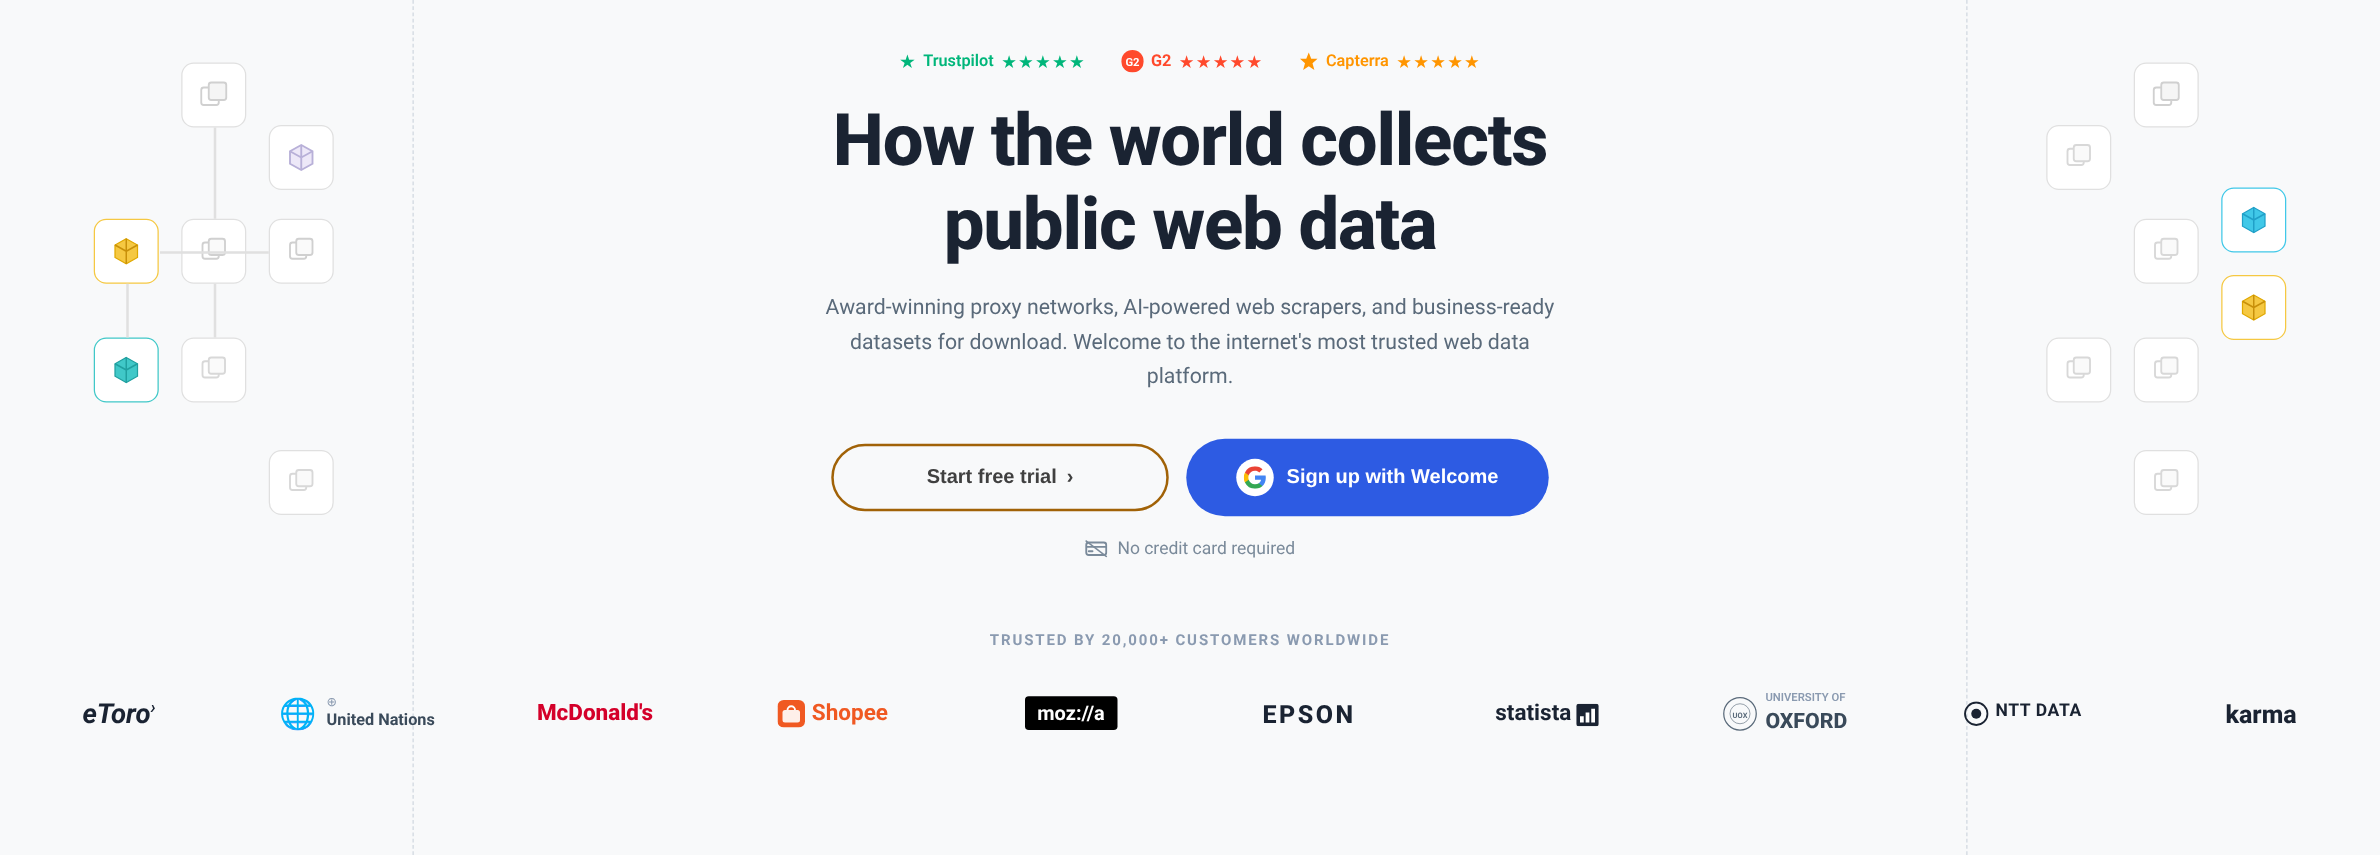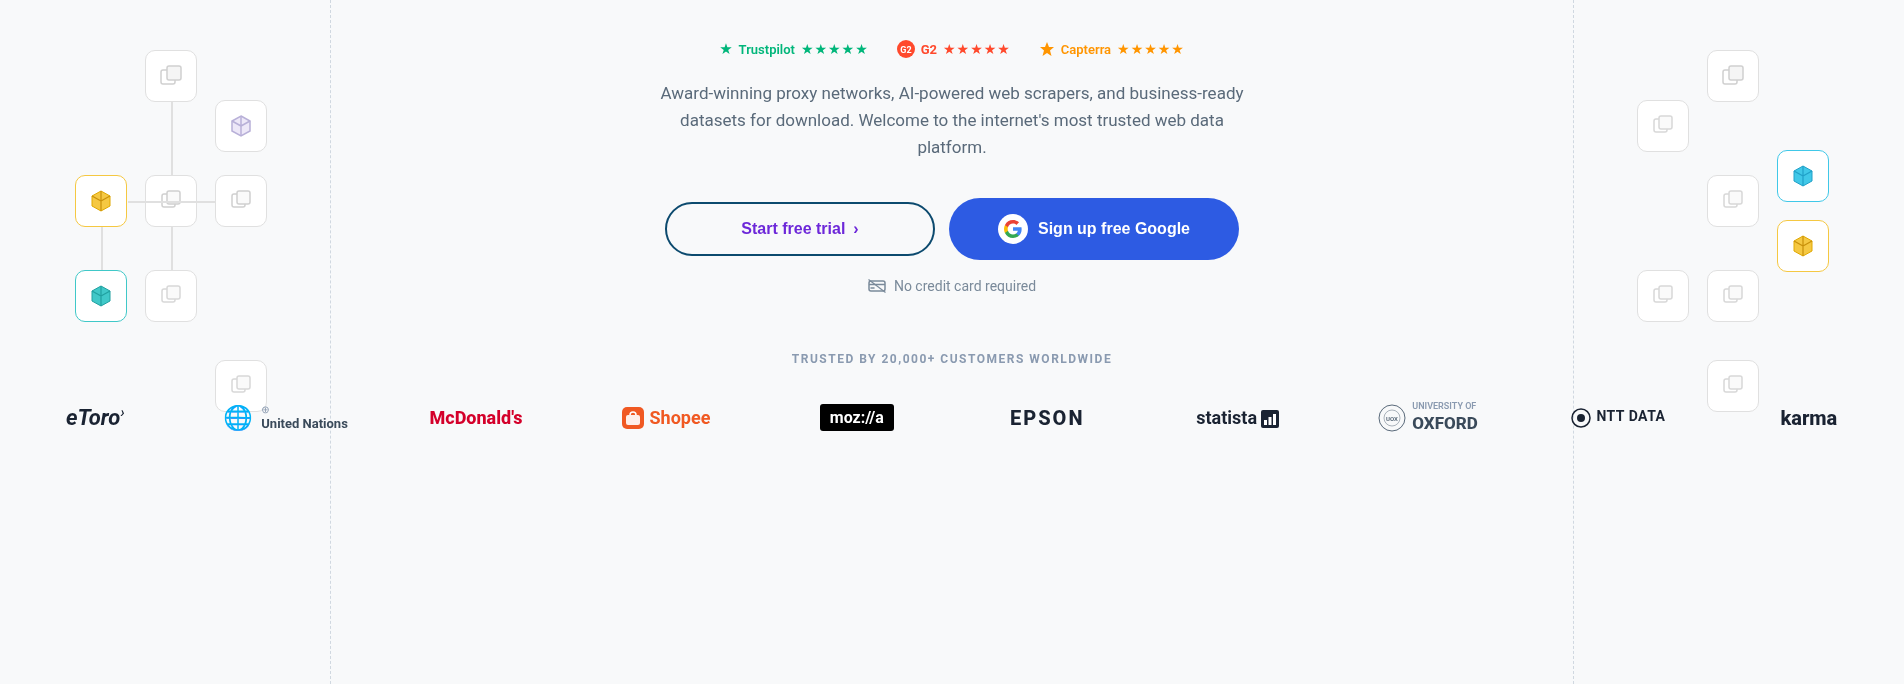--- a/index.html
+++ b/index.html
@@ -111,24 +111,24 @@
       gap: 14px;
       align-items: center;
       margin-bottom: 18px;
     }
 
     .btn-trial {
       display: flex;
       align-items: center;
       gap: 8px;
       padding: 16px 36px;
-      border: 2px solid #0c4a6e;
+      border: 2px solid #a16207;
       border-radius: 50px;
       background: transparent;
-      color: #6d28d9;
+      color: #404040;
       font-size: 16px;
       font-weight: 600;
       cursor: pointer;
       white-space: nowrap;
       min-width: 270px;
       justify-content: center;
     }
 
     .btn-google {
       display: flex;
@@ -374,38 +374,42 @@
       </div>
       <div class="badge badge-capterra">
         <svg width="16" height="16" viewBox="0 0 16 16">
           <polygon points="8,1 10,6 15,6 11,9.5 12.5,15 8,12 3.5,15 5,9.5 1,6 6,6" fill="#ff9500"></polygon>
         </svg>
         <span class="badge-name">Capterra</span>
         <span class="stars-orange">★★★★★</span>
       </div>
     </div>
 
+    <h1 class="headline">
+      <span>How the world collects</span><br>
+      <span>public web data</span>
+    </h1>
 
     <p class="subheadline">Award-winning proxy networks, AI-powered web scrapers, and business-ready datasets for download. Welcome to the internet's most trusted web data platform.</p>
 
     <div class="cta-buttons">
       <button class="btn-trial">
         <span>Start free trial</span>
         <span class="chevron-right">›</span>
       </button>
       <button class="btn-google">
         <span class="google-icon-circle">
           <svg width="18" height="18" viewBox="0 0 18 18">
             <path d="M17.64 9.2c0-.637-.057-1.251-.164-1.84H9v3.481h4.844c-.209 1.125-.843 2.078-1.796 2.717v2.258h2.908c1.702-1.567 2.684-3.874 2.684-6.615z" fill="#4285F4"></path>
             <path d="M9 18c2.43 0 4.467-.806 5.956-2.18l-2.908-2.259c-.806.54-1.837.86-3.048.86-2.344 0-4.328-1.584-5.036-3.711H.957v2.332A8.997 8.997 0 0 0 9 18z" fill="#34A853"></path>
             <path d="M3.964 10.71A5.41 5.41 0 0 1 3.682 9c0-.593.102-1.17.282-1.71V4.958H.957A8.996 8.996 0 0 0 0 9c0 1.452.348 2.827.957 4.042l3.007-2.332z" fill="#FBBC05"></path>
             <path d="M9 3.58c1.321 0 2.508.454 3.44 1.345l2.582-2.58C13.463.891 11.426 0 9 0A8.997 8.997 0 0 0 .957 4.958L3.964 7.29C4.672 5.163 6.656 3.58 9 3.58z" fill="#EA4335"></path>
           </svg>
         </span>
-        <span>Sign up free Google</span>
+        <span>Sign up with Welcome</span>
       </button>
     </div>
 
     <div class="no-credit">
       <svg width="18" height="14" viewBox="0 0 18 14">
         <rect x="1" y="2" width="16" height="10" rx="2" stroke="#7a8a9a" stroke-width="1.5" fill="none"></rect>
         <line x1="1" y1="5.5" x2="17" y2="5.5" stroke="#7a8a9a" stroke-width="1.5"></line>
         <line x1="3" y1="9" x2="6" y2="9" stroke="#7a8a9a" stroke-width="1.5" stroke-linecap="round"></line>
         <line x1="0.5" y1="0.5" x2="17.5" y2="13.5" stroke="#7a8a9a" stroke-width="1.2"></line>
       </svg>

